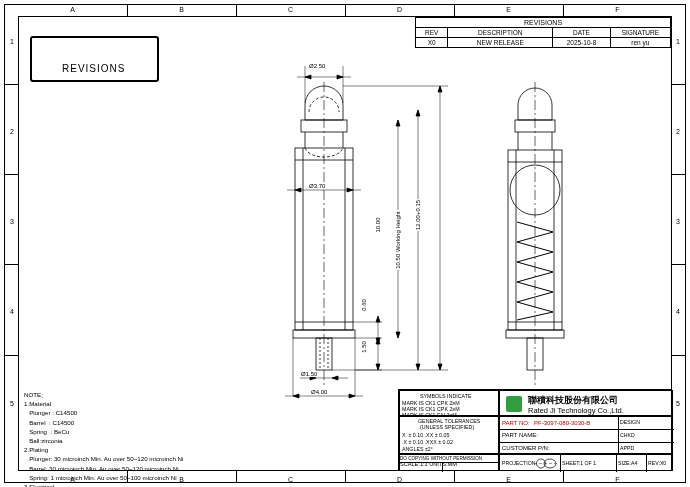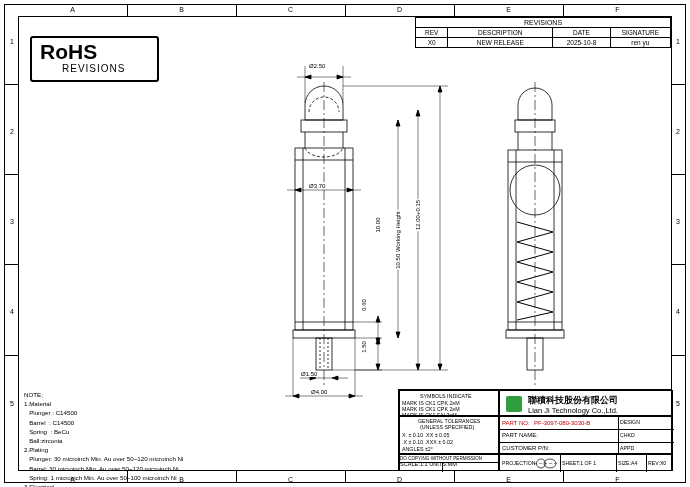--- a/index.html
+++ b/index.html
@@ -117,21 +117,20 @@
     <tr>
       <td>X0</td>
       <td>NEW RELEASE</td>
       <td>2025-10-8</td>
       <td>ren yu</td>
     </tr>
   </tbody>
     </table>
 
   <div class="rohs">
-    <div class="r1">RoHS</div>
     <div class="r2">REVISIONS</div>
   </div>
 
   <div class="notes">NOTE;
 1.Material
    Plunger : C14500
    Barrel  : C14500
    Spring  : BeCu
    Ball:zirconia
 2.Plating
@@ -274,21 +273,21 @@
       <span class="l" style="top:1px;left:2px;font-size:4.6px;">DO COPYING WITHOUT PERMISSION</span>
       <span class="l" style="top:9px;left:2px;">SCALE:1:1</span>
       <span class="l" style="top:9px;left:44px;">UNITS:MM</span>
       <div class="hline" style="left:0;top:7px;width:100px;"></div>
       <div class="vline" style="left:42px;top:7px;height:10px;"></div>
     </div>
 
     <div class="cellb logo">
       <div style="position:absolute;left:6px;top:5px;width:16px;height:16px;background:#2f9e3f;border-radius:2px;"></div>
       <span style="position:absolute;left:28px;top:3px;font-size:9px;font-weight:bold;">聯積科技股份有限公司</span>
-      <span style="position:absolute;left:28px;top:15px;font-size:7.5px;">Lian Ji Technology Co.,Ltd.</span>
+      <span style="position:absolute;left:28px;top:15px;font-size:7.5px;">Rated Ji Technology Co.,Ltd.</span>
     </div>
 
     <div class="cellb pn">
       <div class="vline" style="left:118px;top:0;height:38px;"></div>
       <div class="hline" style="left:0;top:12px;width:174px;"></div>
       <div class="hline" style="left:0;top:25px;width:174px;"></div>
       <div class="hline" style="left:118px;top:12px;width:56px;"></div>
       <span style="position:absolute;left:2px;top:3px;font-size:6px;color:#c00000;">PART  NO:</span>
       <span style="position:absolute;left:34px;top:3px;font-size:6px;color:#c00000;">PF-3097-080-3030-B</span>
       <span style="position:absolute;left:2px;top:15px;font-size:6px;">PART NAME:</span>

